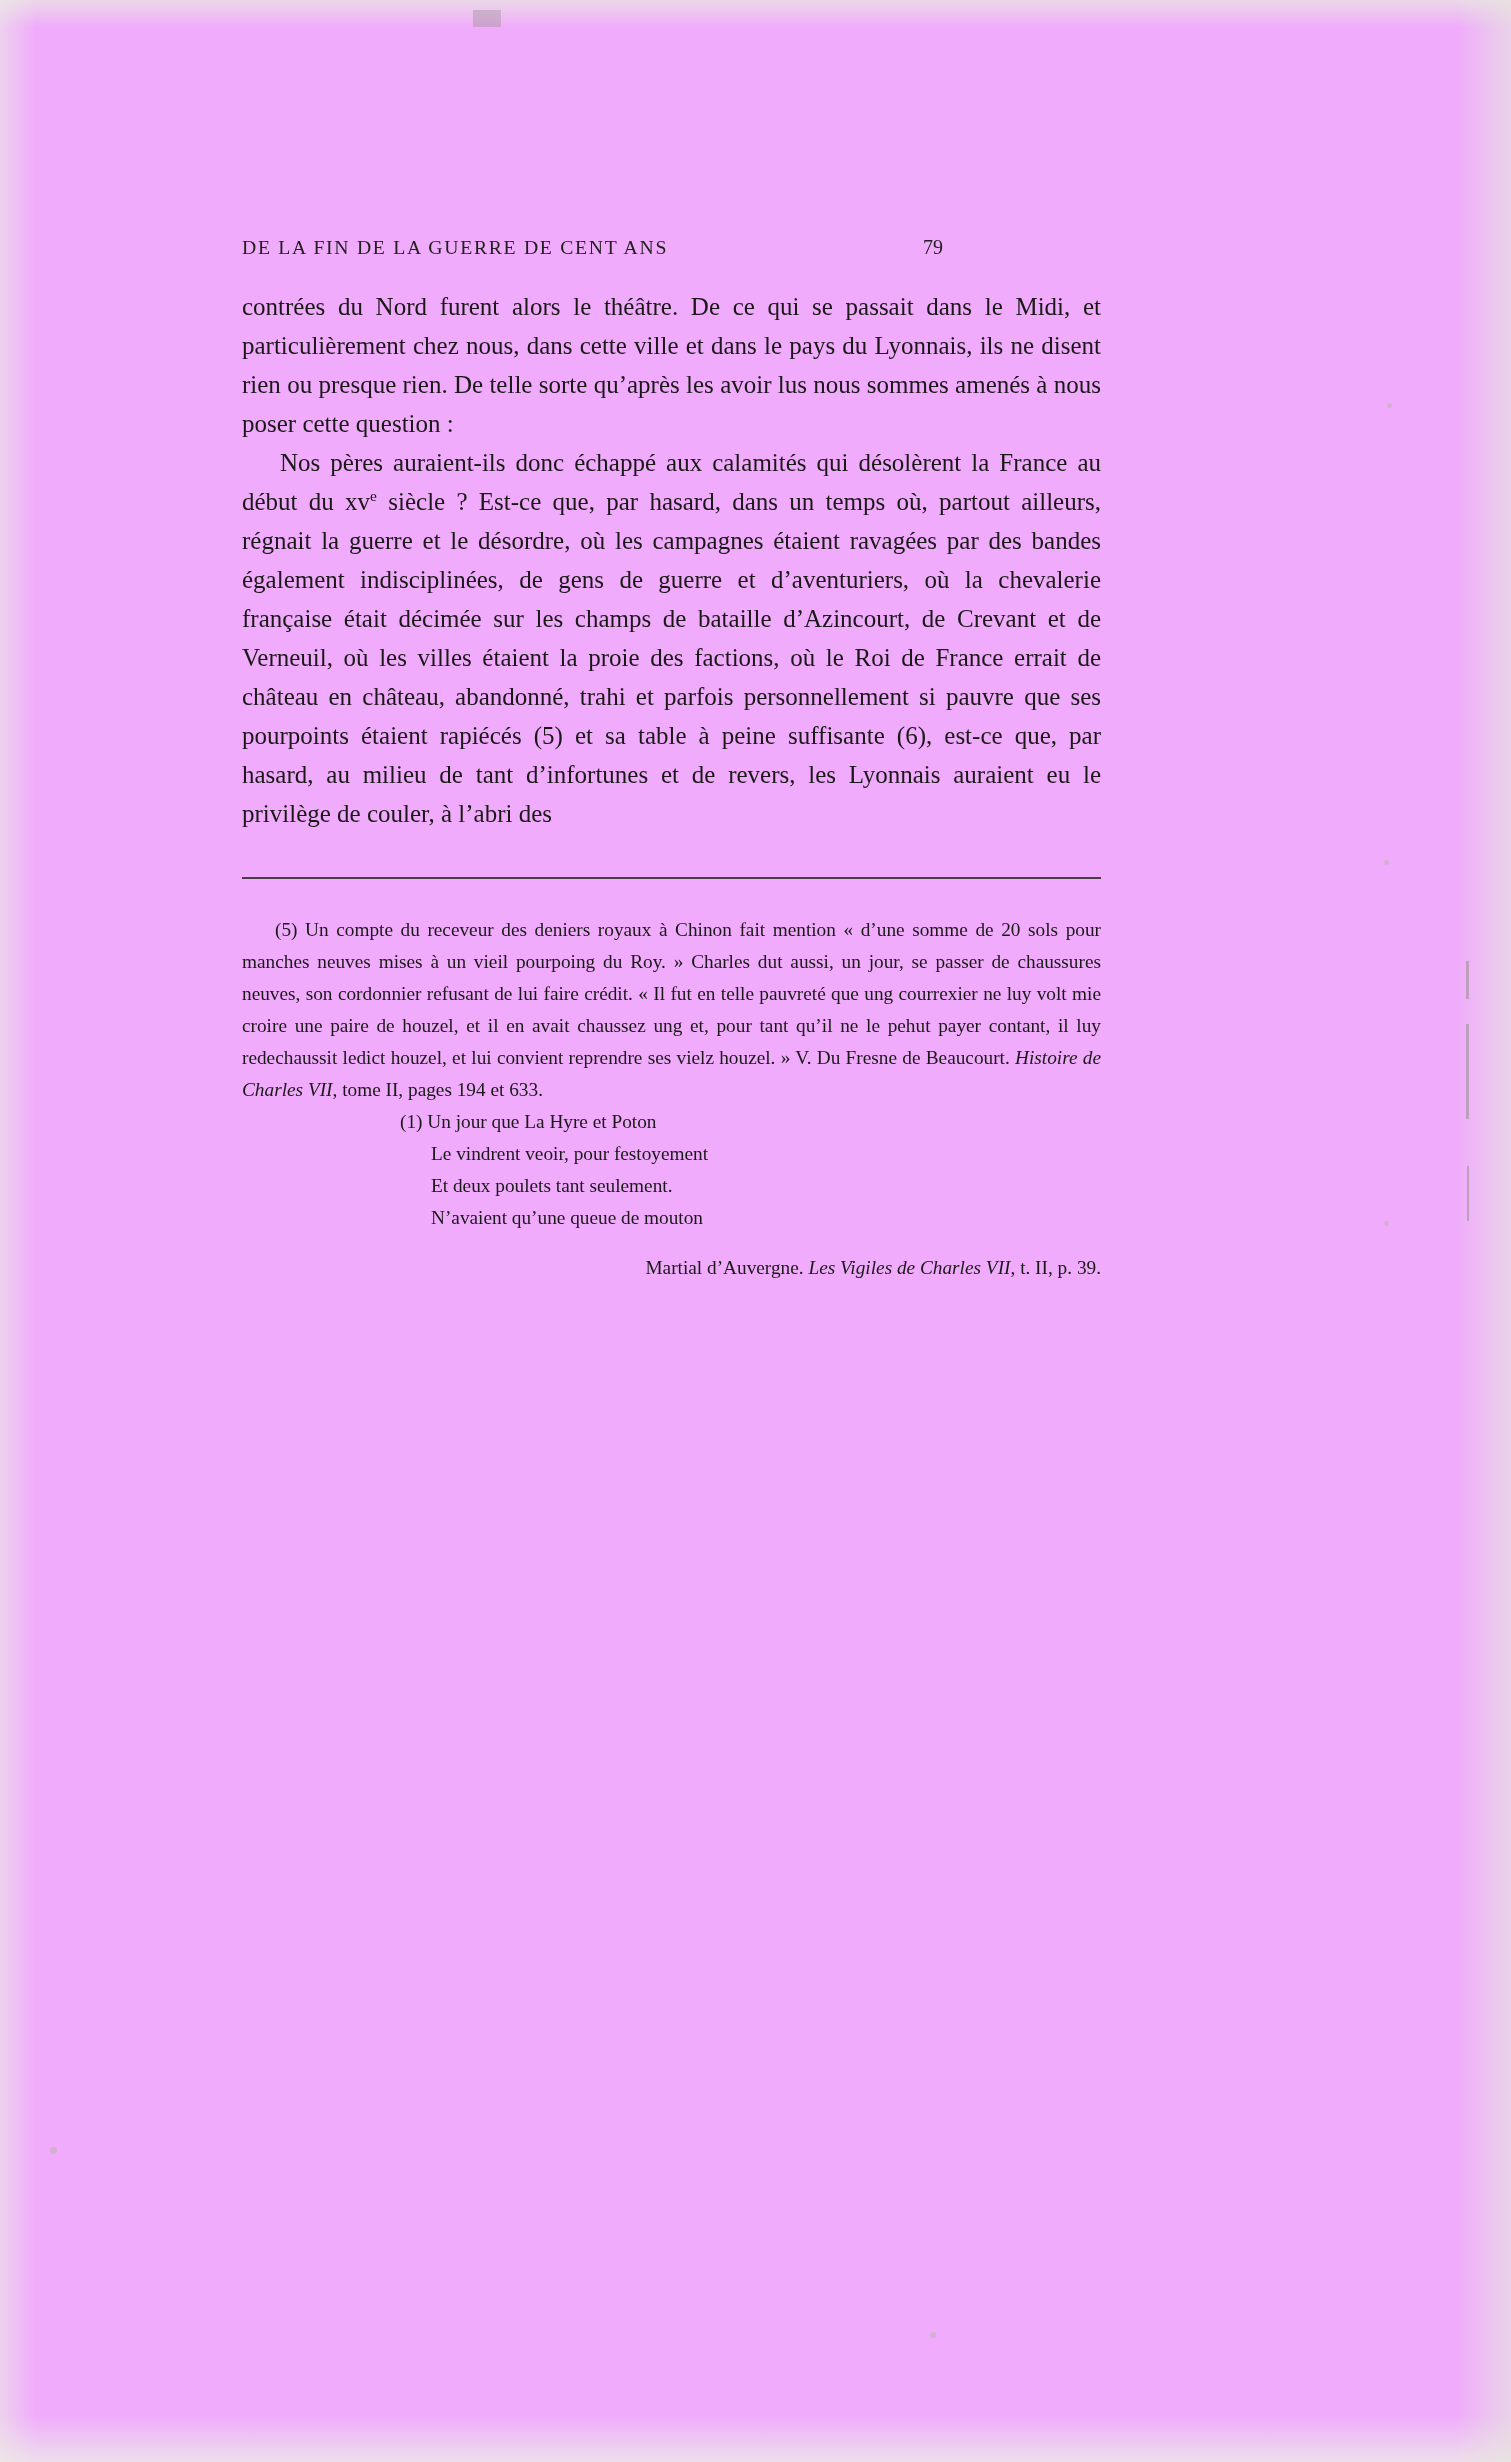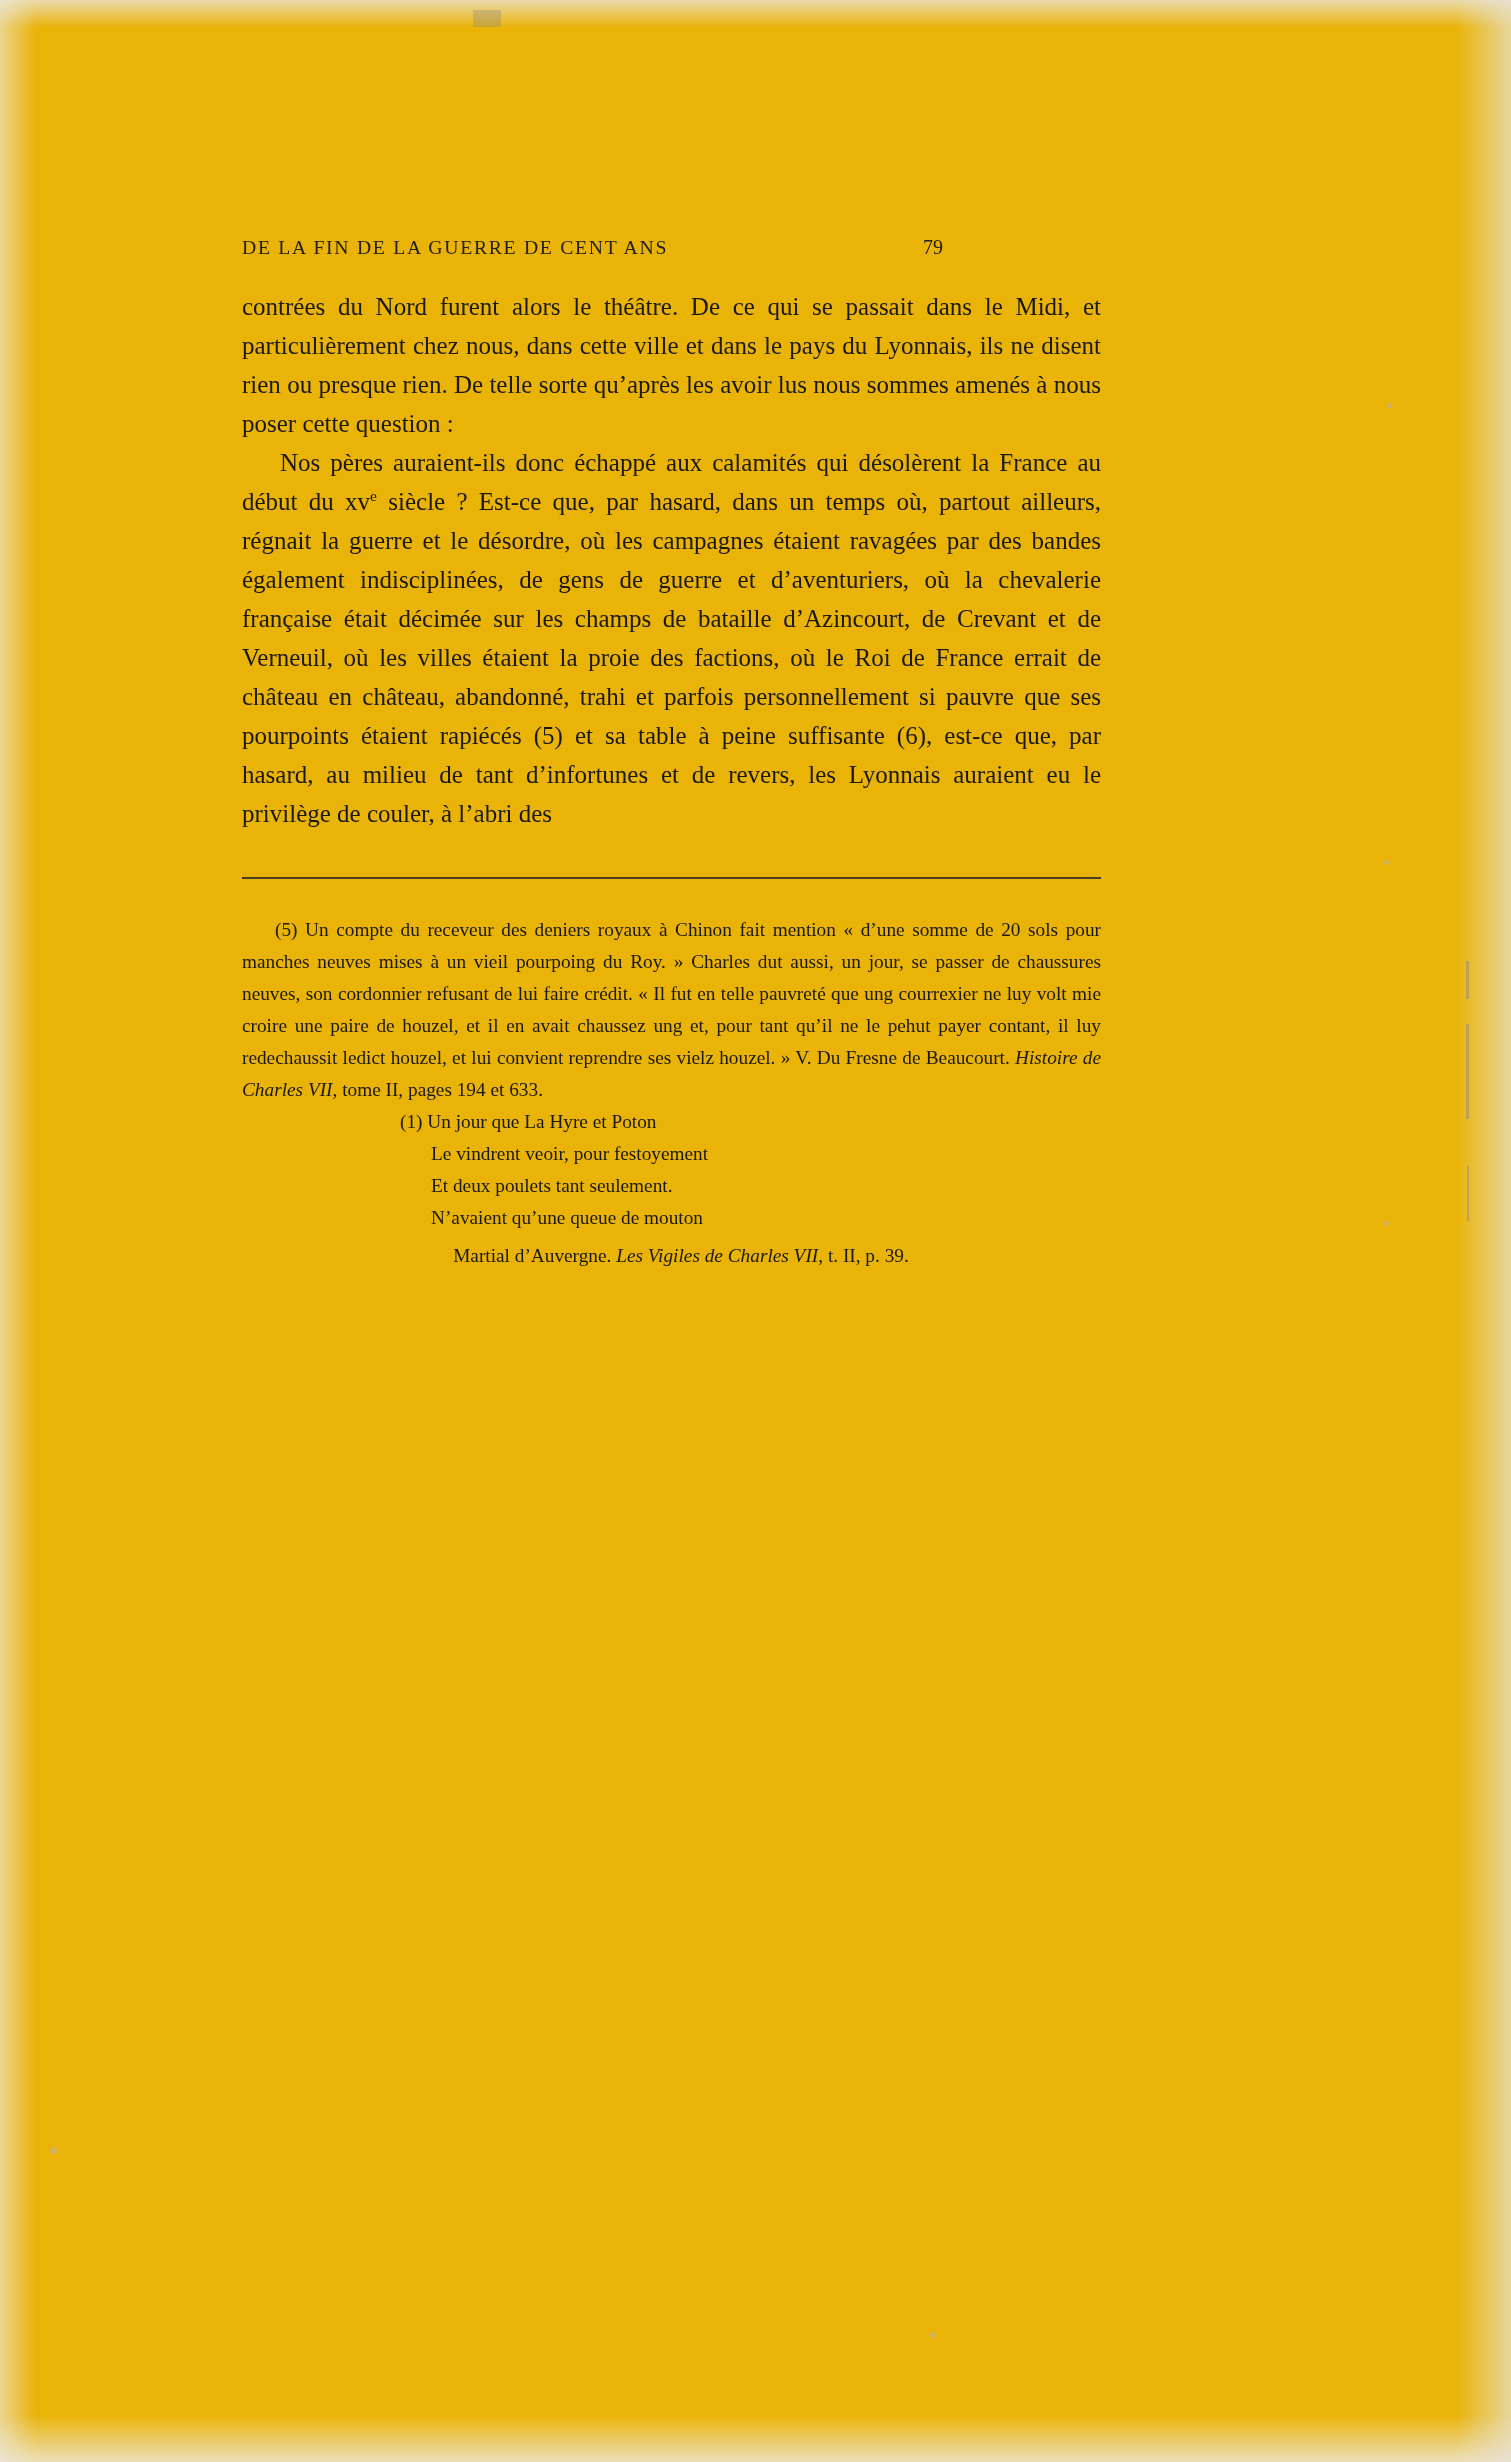--- a/index.html
+++ b/index.html
@@ -13,21 +13,21 @@
     position: relative;
     font-family: "Liberation Serif", serif;
     color: #1a1a1a;
     overflow: hidden;
   }
   .page {
     position: absolute;
     top: 0; left: 0;
     width: 1511px;
     height: 2462px;
-    background: #eab308;
+    background: #f0abfc;
   }
   
   .scan-edge-top {
     position: absolute;
     top: 0; left: 0; width: 1511px; height: 28px;
     background: linear-gradient(to bottom, #e9e7e2, rgba(253,253,251,0));
     opacity: .75;
   }
   .scan-edge-bottom {
     position: absolute;
@@ -131,23 +131,23 @@
   .verse-line {
     display: block;
     padding-left: 189px;
   }
   .verse-head {
     display: block;
     padding-left: 158px;
   }
   .fn-source {
     display: block;
-    text-align: center;
+    text-align: right;
     padding-left: 19px;
-    margin-top: 6px;
+    margin-top: 18px;
   }
   i, .ital { font-style: italic; }
   sup {
     font-size: 0.62em;
     vertical-align: super;
     line-height: 0;
   }
 </style>
 </head>
 <body>

